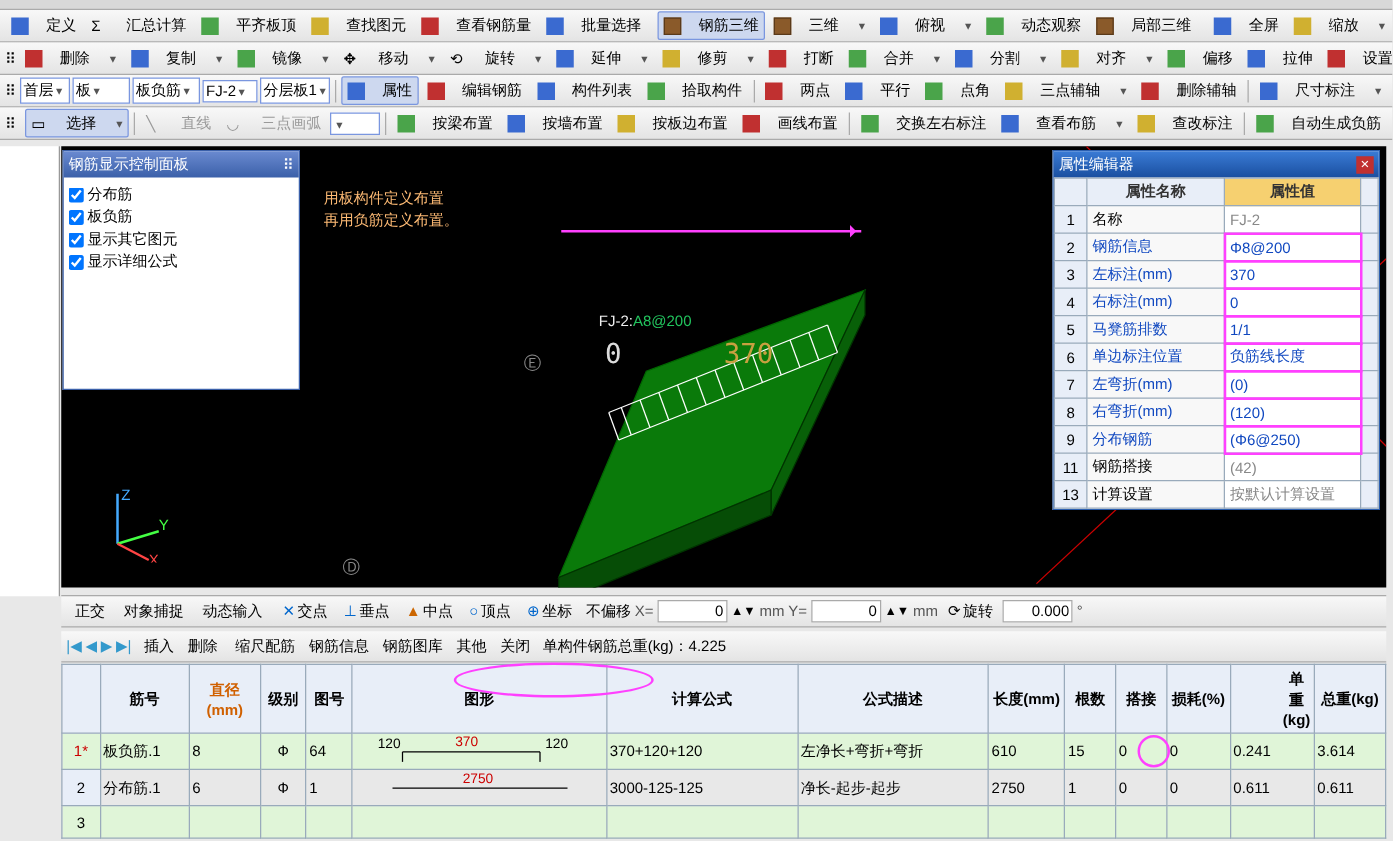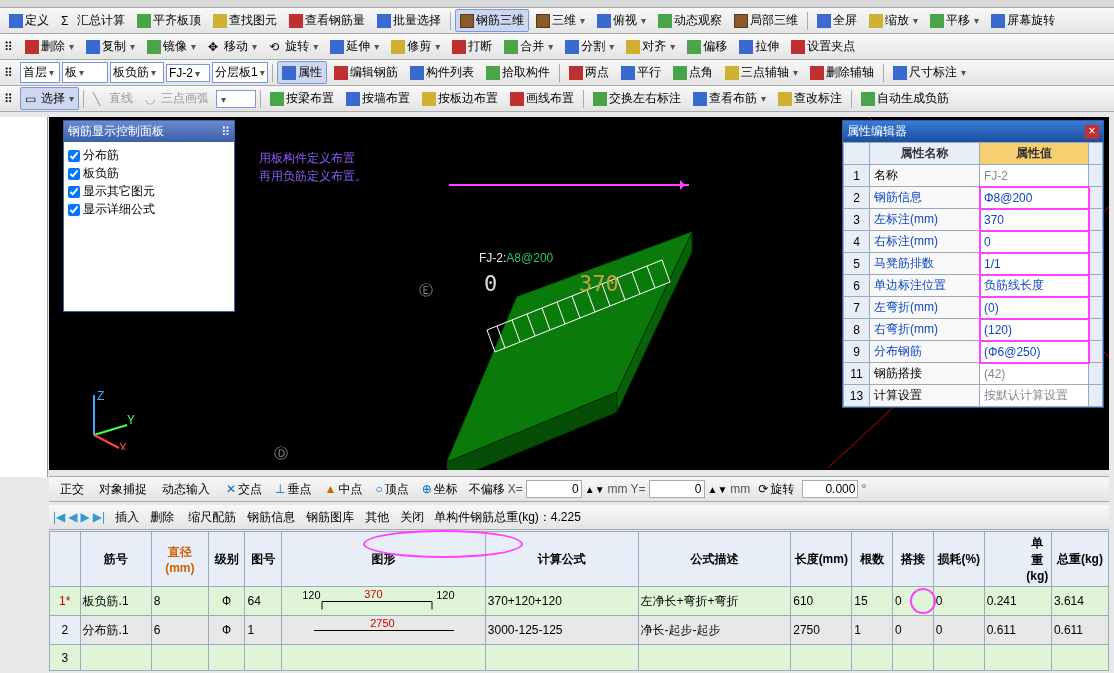--- a/index.html
+++ b/index.html
@@ -3,48 +3,48 @@
 <meta charset="utf-8">
 <style>
 * { box-sizing: border-box; margin: 0; padding: 0; font-family: "Microsoft YaHei", SimSun, sans-serif; font-size: 12px; }
 body { background: #e8e8e8; width: 1114px; height: 673px; overflow: hidden; position: relative; }
 
 
 .top-area { height: 8px; background: #d8d8d8; border-bottom: 1px solid #aaa; }
 
 
 .tbar { background: linear-gradient(#f8f8f8,#e4e4e4); border-bottom: 1px solid #aaa; padding: 2px 4px; display: flex; align-items: center; gap: 2px; height: 26px; overflow: hidden; white-space: nowrap; }
-.tbar .btn { display: inline-flex; align-items: center; gap: 2px; padding: 2px 4px; border: 1px solid transparent; border-radius: 2px; cursor: pointer; }
+.tbar .btn { display: inline-flex; align-items: center; gap: 14px; padding: 2px 4px; border: 1px solid transparent; border-radius: 2px; cursor: pointer; }
 .tbar .sep { width: 1px; height: 18px; background: #aaa; margin: 0 2px; }
 .tbar .sel { padding: 1px 2px; border: 1px solid #7a96df; background: #fff; min-width: 40px; display: inline-block; }
 .tbar .ico { width: 14px; height: 14px; display: inline-block; position: relative; }
 .ico-cube { background: #8a5a2a; border:1px solid #5a3a1a;}
 .ico-blue { background: #3a6ad0; }
 .ico-green { background: #4aa44a; }
 .ico-red { background: #c03030; }
 .ico-yellow { background: #d0b030; }
 .tbar .dd::after { content:"▾"; margin-left:2px; color:#555; font-size:10px;}
 
 .highlight-box { border: 1px solid #7a96df !important; background:#cdd8ef !important; }
 
 
 .left-strip { position: absolute; left: 0; top: 117px; width: 48px; height: 360px; background: #fff; border-right:1px solid #999;}
 
 
 .canvas { position: absolute; left: 49px; top: 117px; width: 1060px; height: 353px; background: #000; overflow:hidden;}
 
-.ctrl-panel { position: absolute; left: 14px; top: 3px; width: 172px; background: #fff; border: 1px solid #3b60a9;}
+.ctrl-panel { position: absolute; left: 1px; top: 3px; width: 190px; background: #fff; border: 1px solid #3b60a9;}
 .ctrl-panel .titlebar { background: linear-gradient(#6a8ad0,#3b60a9); color:#fff; padding:2px 4px; display:flex; justify-content:space-between; align-items:center;}
 .ctrl-panel .body { padding:4px; }
 .ctrl-panel label { display:flex; align-items:center; gap:3px; margin:1px 0; color:#000;}
 .ctrl-panel input[type=checkbox]{ width:12px; height:12px;}
 .ctrl-panel .blank { height: 88px; }
 
 
-.hint { position:absolute; color:#8b5cf6; font-size:14px; line-height:18px;}
+.hint { position:absolute; color:#fdba74; font-size:14px; line-height:18px;}
 .arrow { position:absolute; height:2px; background:#ff40ff; }
 .arrow::after { content:""; position:absolute; right:-1px; top:-4px; border:5px solid transparent; border-left-color:#ff40ff;}
 
 
 .slab { position:absolute; left:378px; top:75px; width:290px; height:300px; }
 
 .prop { position: absolute; right: 5px; top: 3px; width: 262px; background:#fff; border:1px solid #2b5fb0;}
 .prop .titlebar { background: linear-gradient(#3a7bd5,#1a4fa0); color:#fff; padding:2px 4px; display:flex; justify-content:space-between; align-items:center;}
 .prop .titlebar .x { width:14px; height:14px; background:#c03030; color:#fff; text-align:center; line-height:12px; cursor:pointer;}
 .prop table { width:100%; border-collapse: collapse; }

